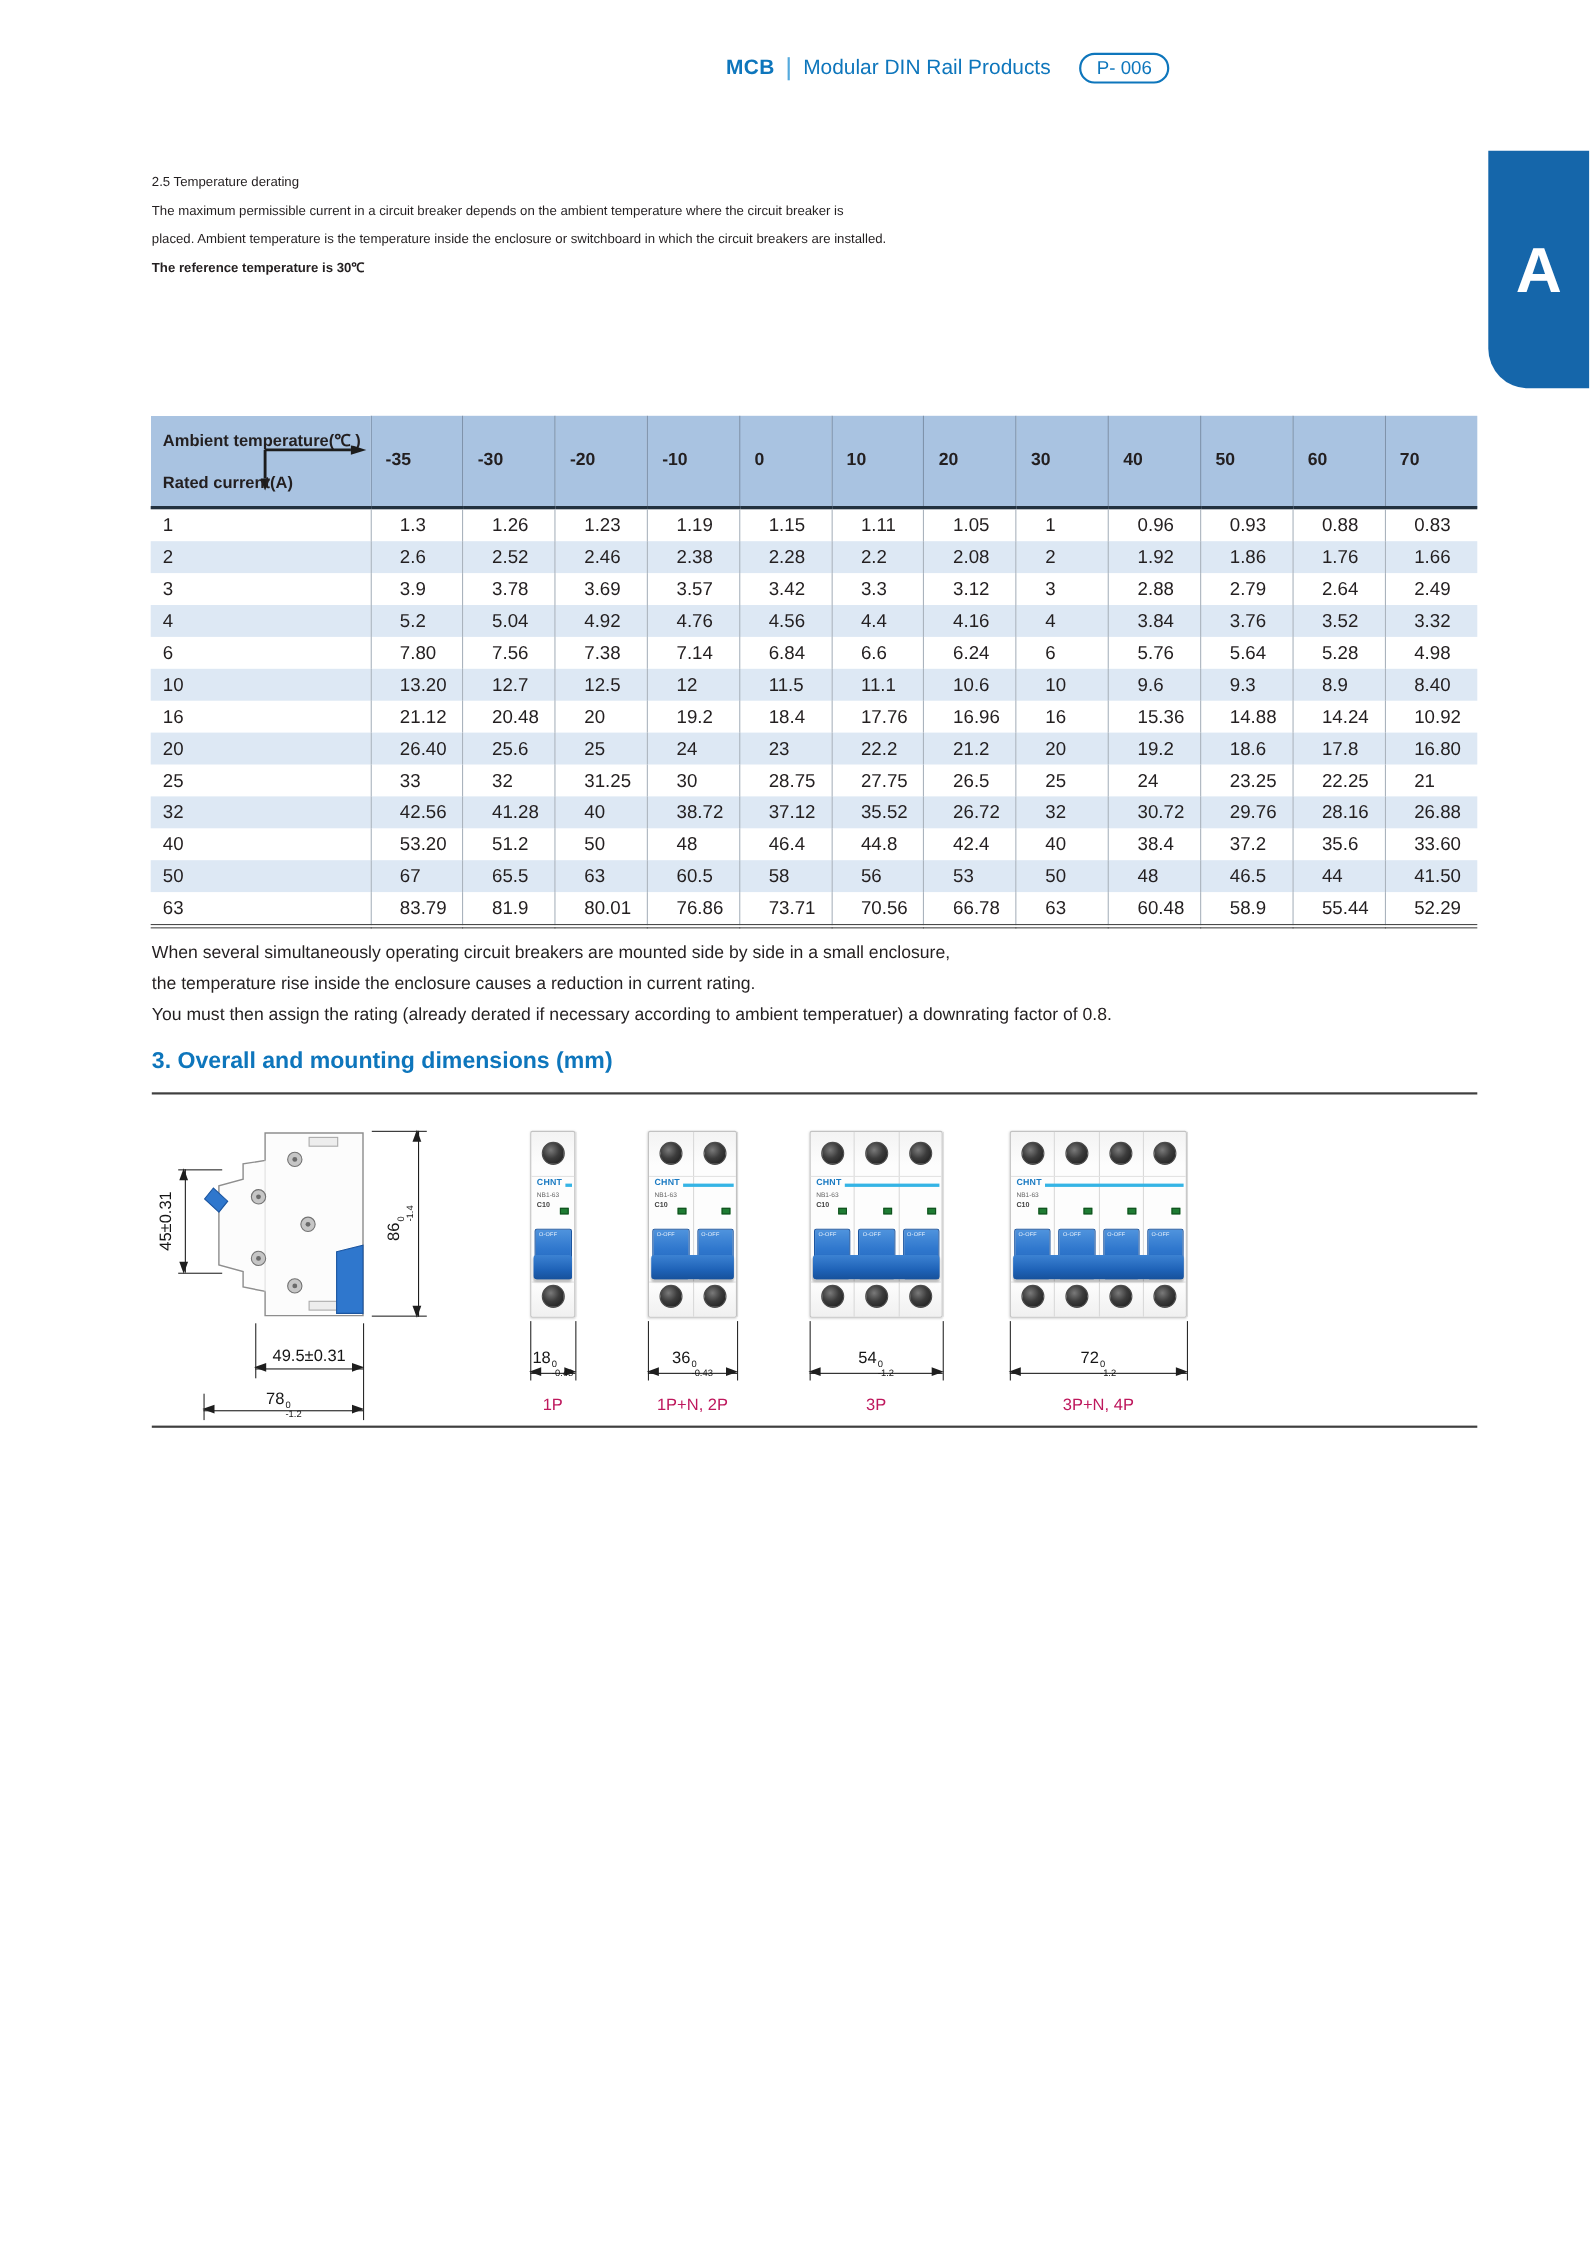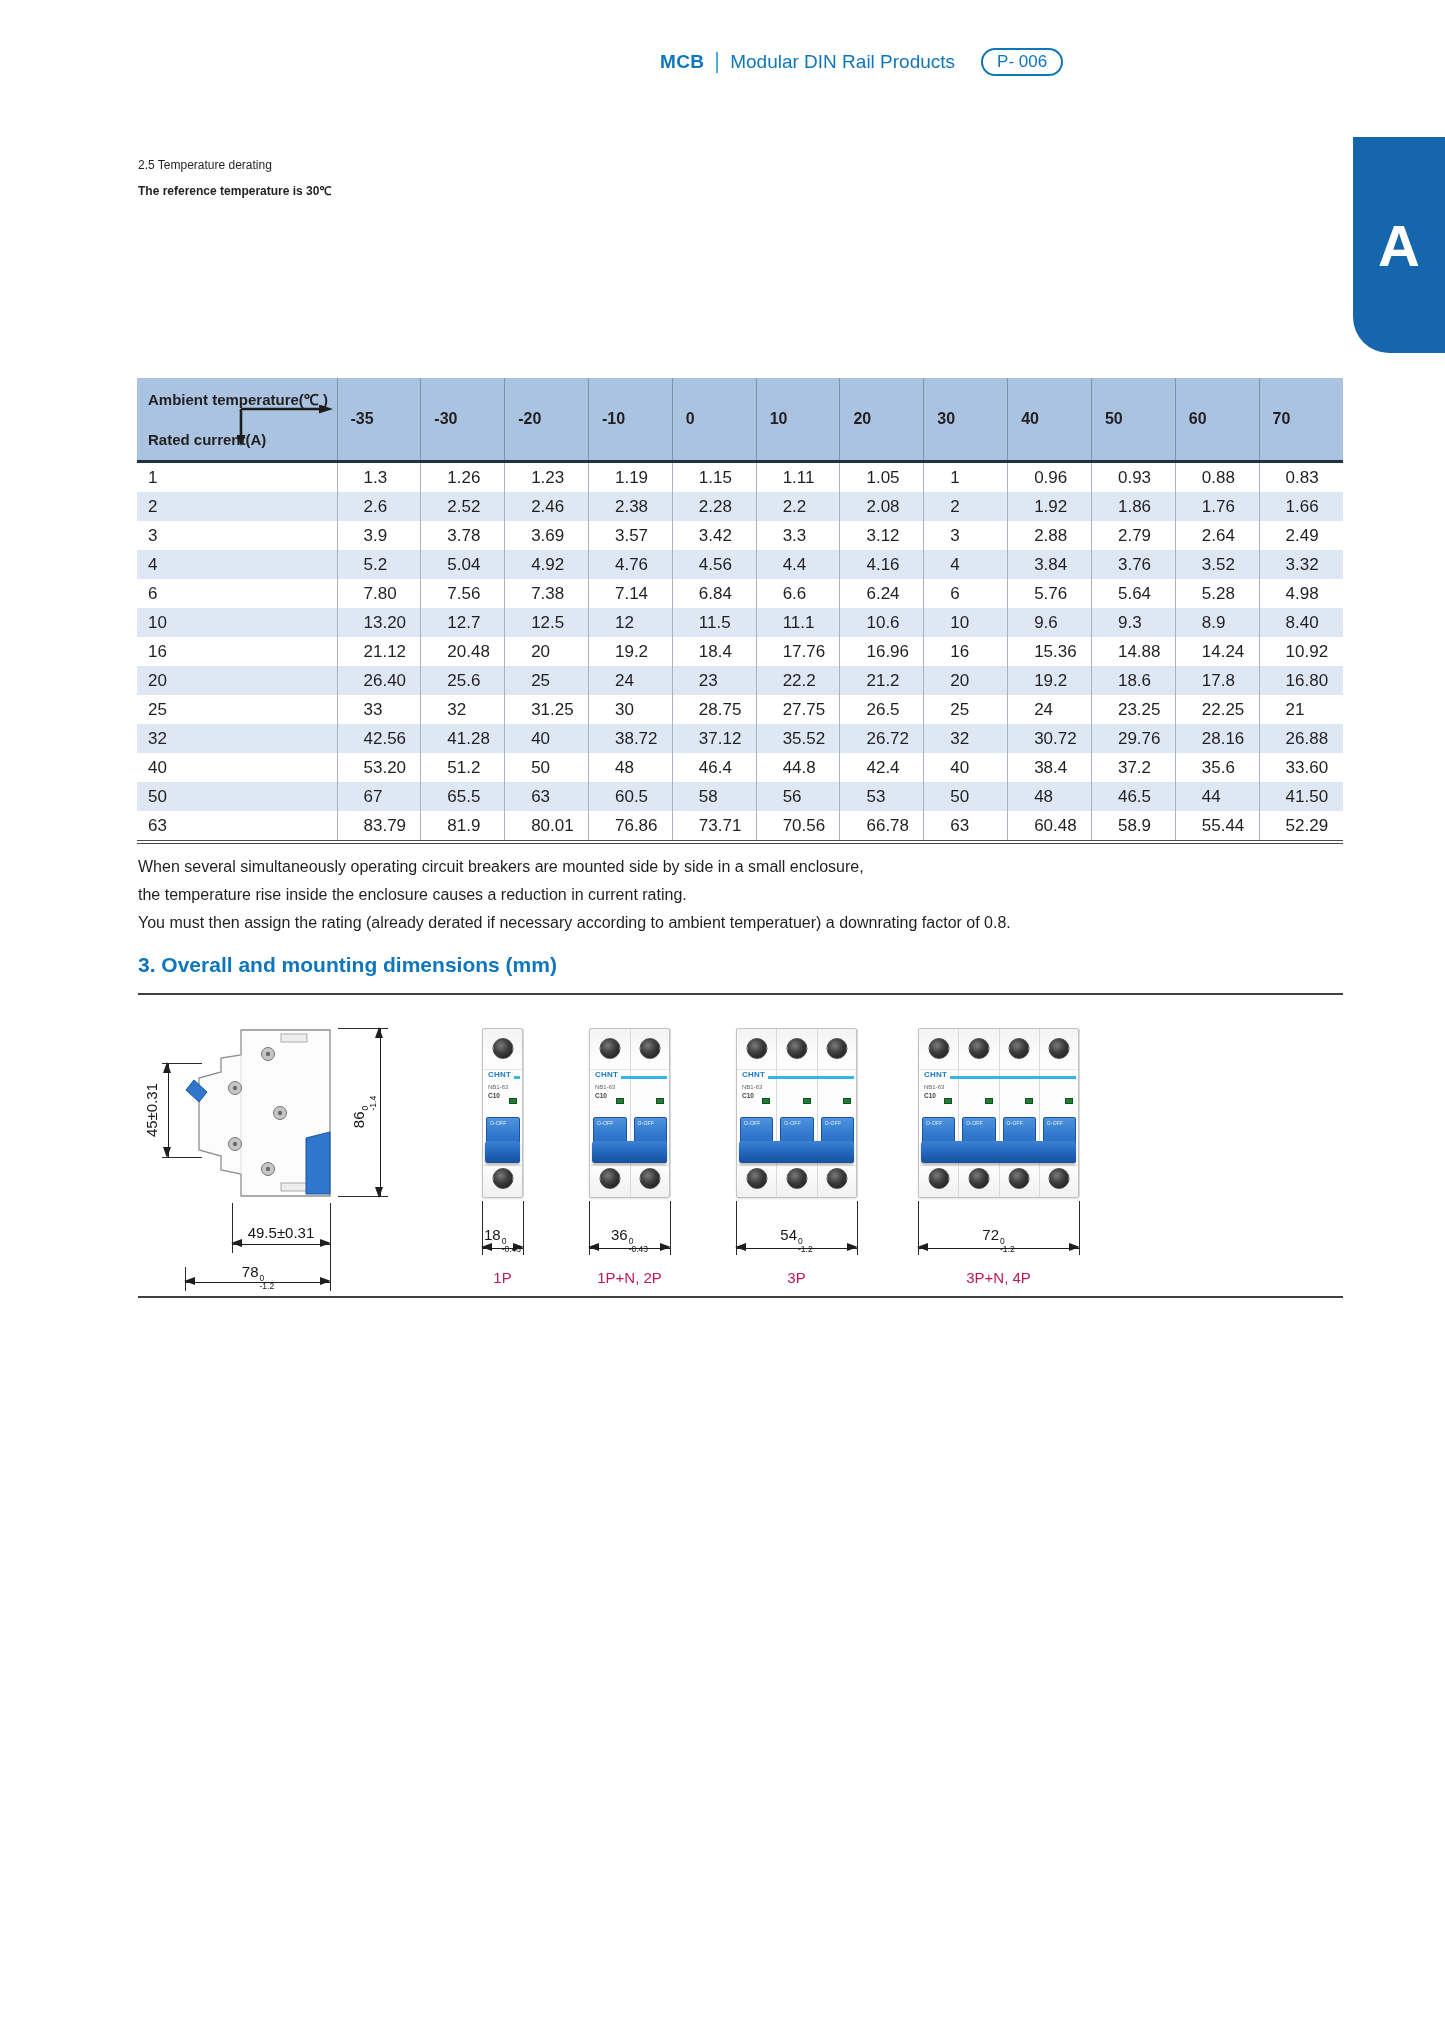--- a/index.html
+++ b/index.html
@@ -100,20 +100,22 @@
     <span class="hdr-divider"></span>
     <span class="category">Modular DIN Rail Products</span>
     <span class="page-badge">P- 006</span>
   </div>
   <div class="side-tab">
     <span>A</span>
   </div>
 
   <div class="intro">
     <p>2.5 Temperature derating</p>
+    <p>The maximum permissible current in a circuit breaker depends on the ambient temperature where the circuit breaker is</p>
+    <p>placed. Ambient temperature is the temperature inside the enclosure or switchboard in which the circuit breakers are installed.</p>
     <p class="bold">The reference temperature is 30℃</p>
   </div>
 
   <table class="derating">
     <colgroup>
         <col style="width:200px">
       </colgroup>
     <thead>
       <tr>
         <th class="corner">

